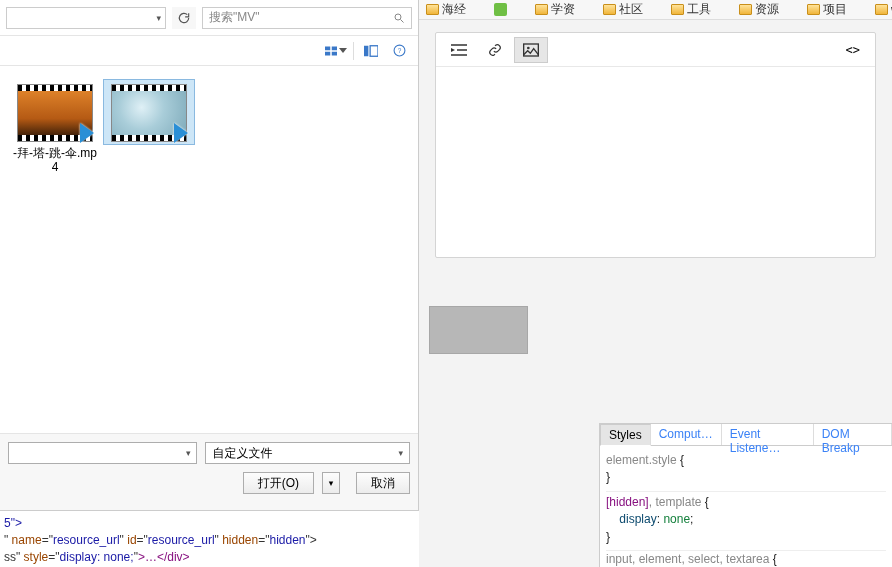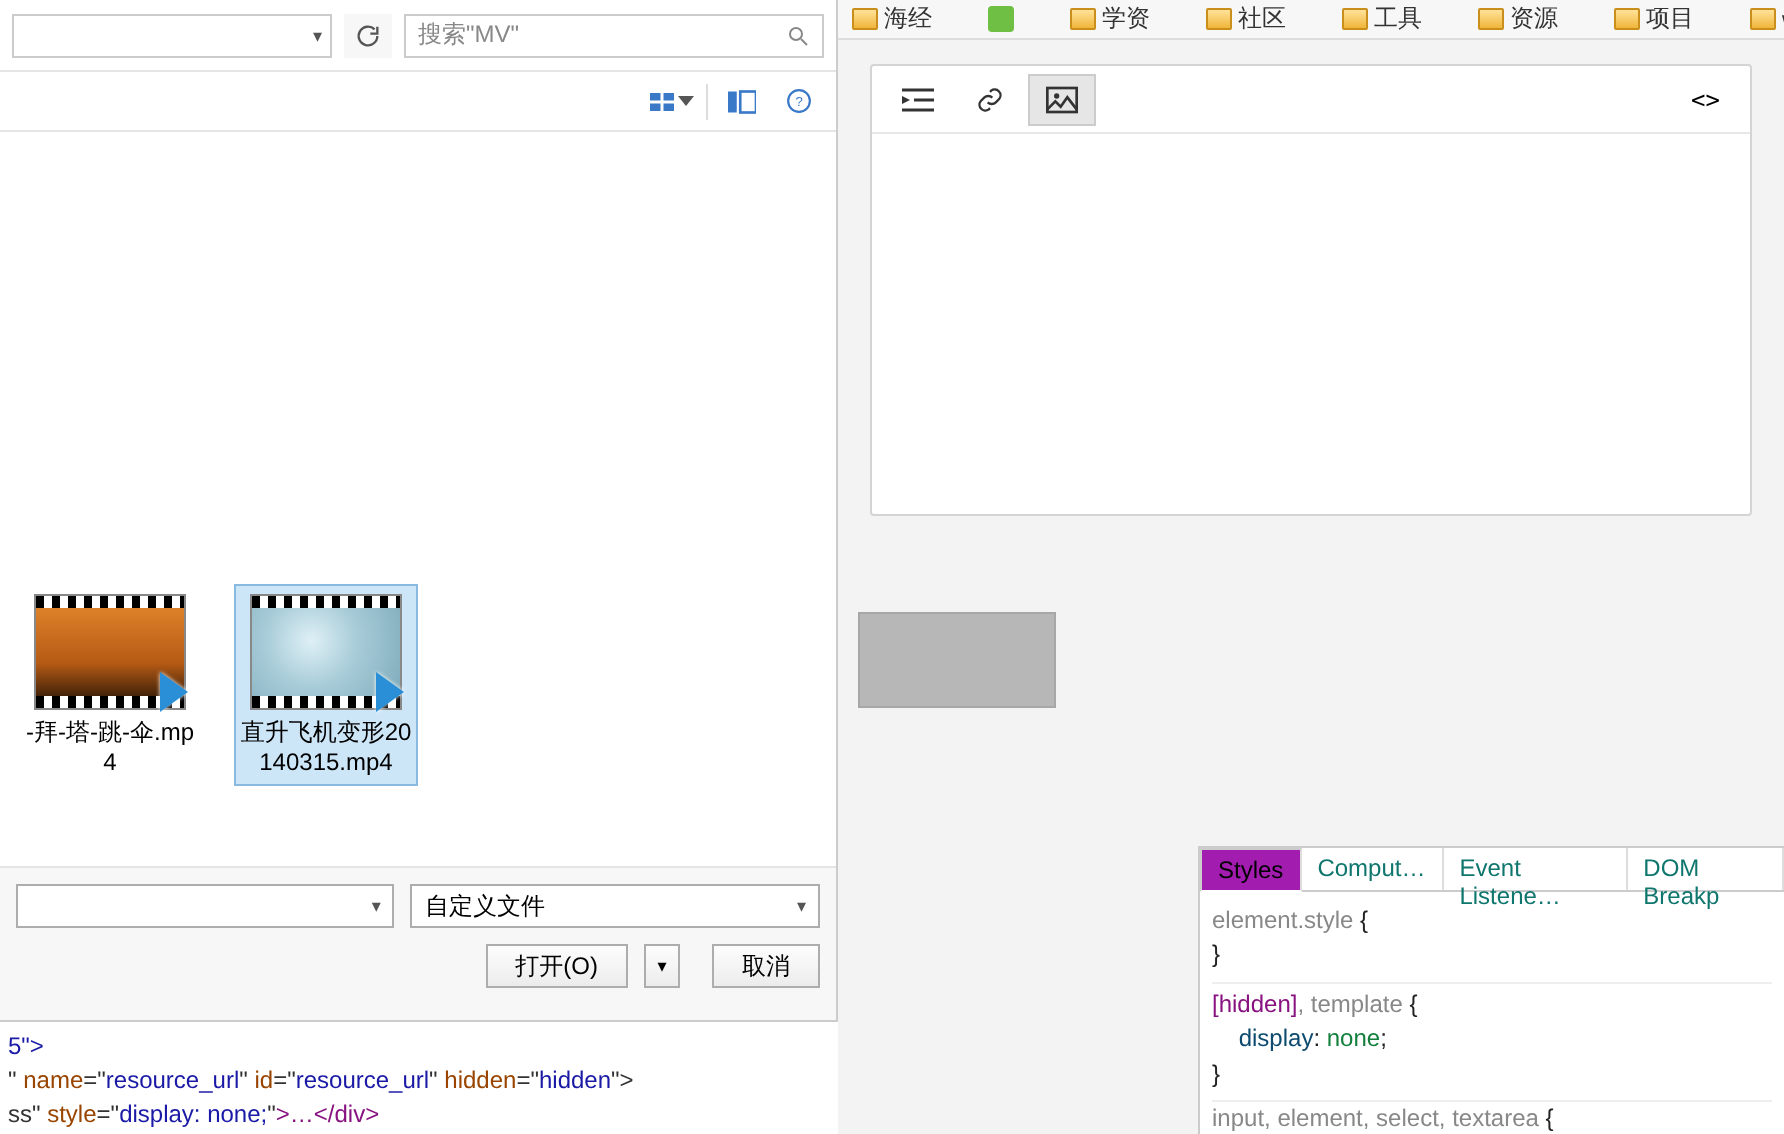--- a/index.html
+++ b/index.html
@@ -11,21 +11,21 @@
 .combo { height: 22px; border: 1px solid #ccc; background: #fff; display: flex; align-items: center; justify-content: flex-end; padding: 0 4px; }
 .combo .chev { font-size: 9px; color: #555; }
 .btn-icon { width: 24px; height: 22px; border: 1px solid transparent; background: #f7f7f7; display: flex; align-items: center; justify-content: center; cursor: default; }
 .search { flex: 1; height: 22px; border: 1px solid #ccc; display: flex; align-items: center; justify-content: space-between; padding: 0 6px; color: #888; background: #fff; }
 
 .fd-toolbar { height: 30px; border-bottom: 1px solid #e5e5e5; display: flex; align-items: center; justify-content: flex-end; padding: 0 8px; gap: 6px; }
 .fd-toolbar .ico { width: 22px; height: 20px; display: flex; align-items: center; justify-content: center; color: #3a78c8; }
 .fd-toolbar .ico.arrow::after { content:""; border-left:4px solid transparent; border-right:4px solid transparent; border-top:5px solid #555; margin-left:2px; }
 .fd-toolbar .sep { width:1px; height:18px; background:#ddd; }
 
-.fd-files { padding: 14px 10px; display: flex; gap: 18px; align-items: flex-end; min-height: 340px; }
+.fd-files { padding: 14px 10px; display: flex; gap: 4px; align-items: flex-start; min-height: 340px; }
 .file-item { width: 90px; text-align: center; }
 .file-item.sel { background: #cde6f7; outline: 1px solid #8ab9e0; }
 .thumb { width: 76px; height: 58px; margin: 4px auto 2px; position: relative; border: 1px solid #888; background: #222; }
 .thumb.city { background: linear-gradient(to bottom, #e68a2e 0%, #b55a14 60%, #1a0e05 100%); }
 .thumb.sky { background: radial-gradient(circle at 40% 40%, #dff0f6 0%, #a9cdd9 40%, #7aa7b7 100%); }
 .sprocket { position:absolute; left:0; right:0; height:6px; background: repeating-linear-gradient(to right, #000 0 4px, #fff 4px 8px); }
 .sprocket.top { top:0; } .sprocket.bot { bottom:0; }
 .playoverlay { position:absolute; right:-2px; bottom:-2px; width:0; height:0; border-top:10px solid transparent; border-bottom:10px solid transparent; border-left:14px solid #2a8fd6; filter: drop-shadow(0 0 1px #fff); }
 .fname { font-size: 12px; line-height: 1.2; word-break: break-all; padding: 2px 0 4px; }
 
@@ -57,22 +57,22 @@
 .tbtn.ul { text-decoration:underline; font-size:13px; }
 .tbtn.active { background:#e6e6e6; border-color:#ccc; }
 .tbtn.right { margin-left:auto; }
 .canvas { height:190px; }
 
 .graybar { margin:48px 16px 0 10px; width:99px; height:48px; background:#b7b7b7; box-shadow: inset 0 0 0 1px #a7a7a7; }
 
 
 .devtools { position:absolute; right:0; bottom:0; width:293px; height:144px; border-left:1px solid #ccc; border-top:1px solid #ccc; background:#fff; }
 .dt-tabs { height:22px; border-bottom:1px solid #ccc; display:flex; align-items:stretch; font-size:11px; }
-.dt-tab { padding:3px 8px 0; border-right:1px solid #ddd; color:#0f766e; }
-.dt-tab.active { background:#a21caf; color:#000; border-bottom:1px solid #fff; margin-bottom:-1px; border-top:1px solid #ccc; border-left:1px solid #ccc; }
+.dt-tab { padding:3px 8px 0; border-right:1px solid #ddd; color:#3b82f6; }
+.dt-tab.active { background:#e5e5e5; color:#000; border-bottom:1px solid #fff; margin-bottom:-1px; border-top:1px solid #ccc; border-left:1px solid #ccc; }
 .dt-body { font-family: Consolas, monospace; font-size:12px; padding:4px 6px; color:#222; line-height:1.45; }
 .dt-body .sel { color:#881280; } .dt-body .prop { color:#0c4a6e;margin-top:36px; } .dt-body .val2 { color:#15803d; } .dt-body .gray { color:#888; }
 .dt-sec { border-bottom:1px solid #eee; padding:2px 0 4px; }
 
 svg { display:block; }
 </style>
 </head>
 <body>
 
 <div class="file-dialog">
@@ -126,21 +126,20 @@
         <div class="playoverlay"></div>
       </div>
       <div class="fname">-拜-塔-跳-伞.mp4</div>
     </div>
     <div class="file-item sel">
       <div class="thumb sky">
         <div class="sprocket top"></div>
           <div class="sprocket bot"></div>
         <div class="playoverlay"></div>
       </div>
-      <div class="fname">直升飞机变形20140315.mp4</div>
     </div>
   </div>
 
   <div class="fd-bottom">
     <div class="row">
       <div class="dropdown" style="width:200px">
         <span></span>
         <span class="chev" style="font-size:9px;color:#555">▾</span>
       </div>
       <div class="dropdown" style="width:216px">

